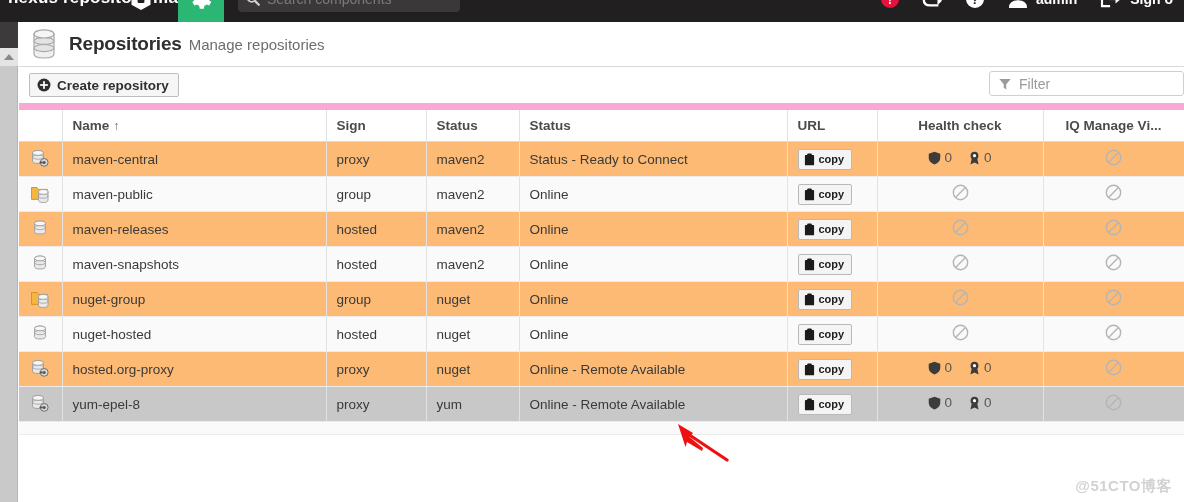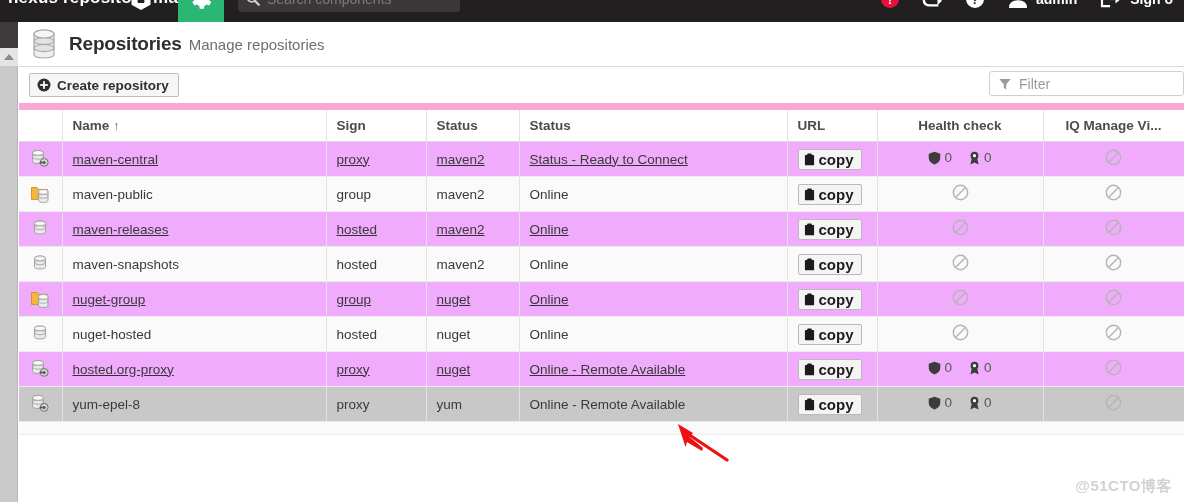--- a/index.html
+++ b/index.html
@@ -229,36 +229,36 @@
     padding: 0 10px;
     white-space: nowrap;
     overflow: hidden;
     text-overflow: ellipsis;
   }
   table.repo thead th.c-icon { border-right: 1px solid #e2e2e2; }
   table.repo thead th.center { text-align: center; }
   .sort-caret { font-size: 12px; margin-left: 4px; color: #5d5d5d; }
 
   table.repo tbody tr { height: 35px; }
-  table.repo tbody tr.odd  { background: #f0abfc; text-decoration: underline; }
+  table.repo tbody tr.odd  { background: #fdba74; }
   table.repo tbody tr.even { background: #fafafa; }
   table.repo tbody tr.selected { background: #c8c8c8; }
   table.repo tbody td { color: #3a3a3a; padding: 0 10px; }
   table.repo tbody td.c-icon { padding: 0; text-align: center; }
   table.repo tbody td.center { text-align: center; }
 
   .copy-btn {
     display: inline-flex;
     align-items: center;
     height: 21px;
     padding: 0 7px 0 5px;
     background: #f4f4f4;
     border: 1px solid #b9b9b9;
     border-radius: 2px;
-    font-size: 15px;
+    font-size: 11px;
     font-weight: bold;
     color: #1d1d1d;
     cursor: pointer;
     box-sizing: border-box;
   }
   .copy-btn .clip { margin-right: 4px; display: flex; }
 
   .health-group {
     display: inline-flex;
     align-items: center;

